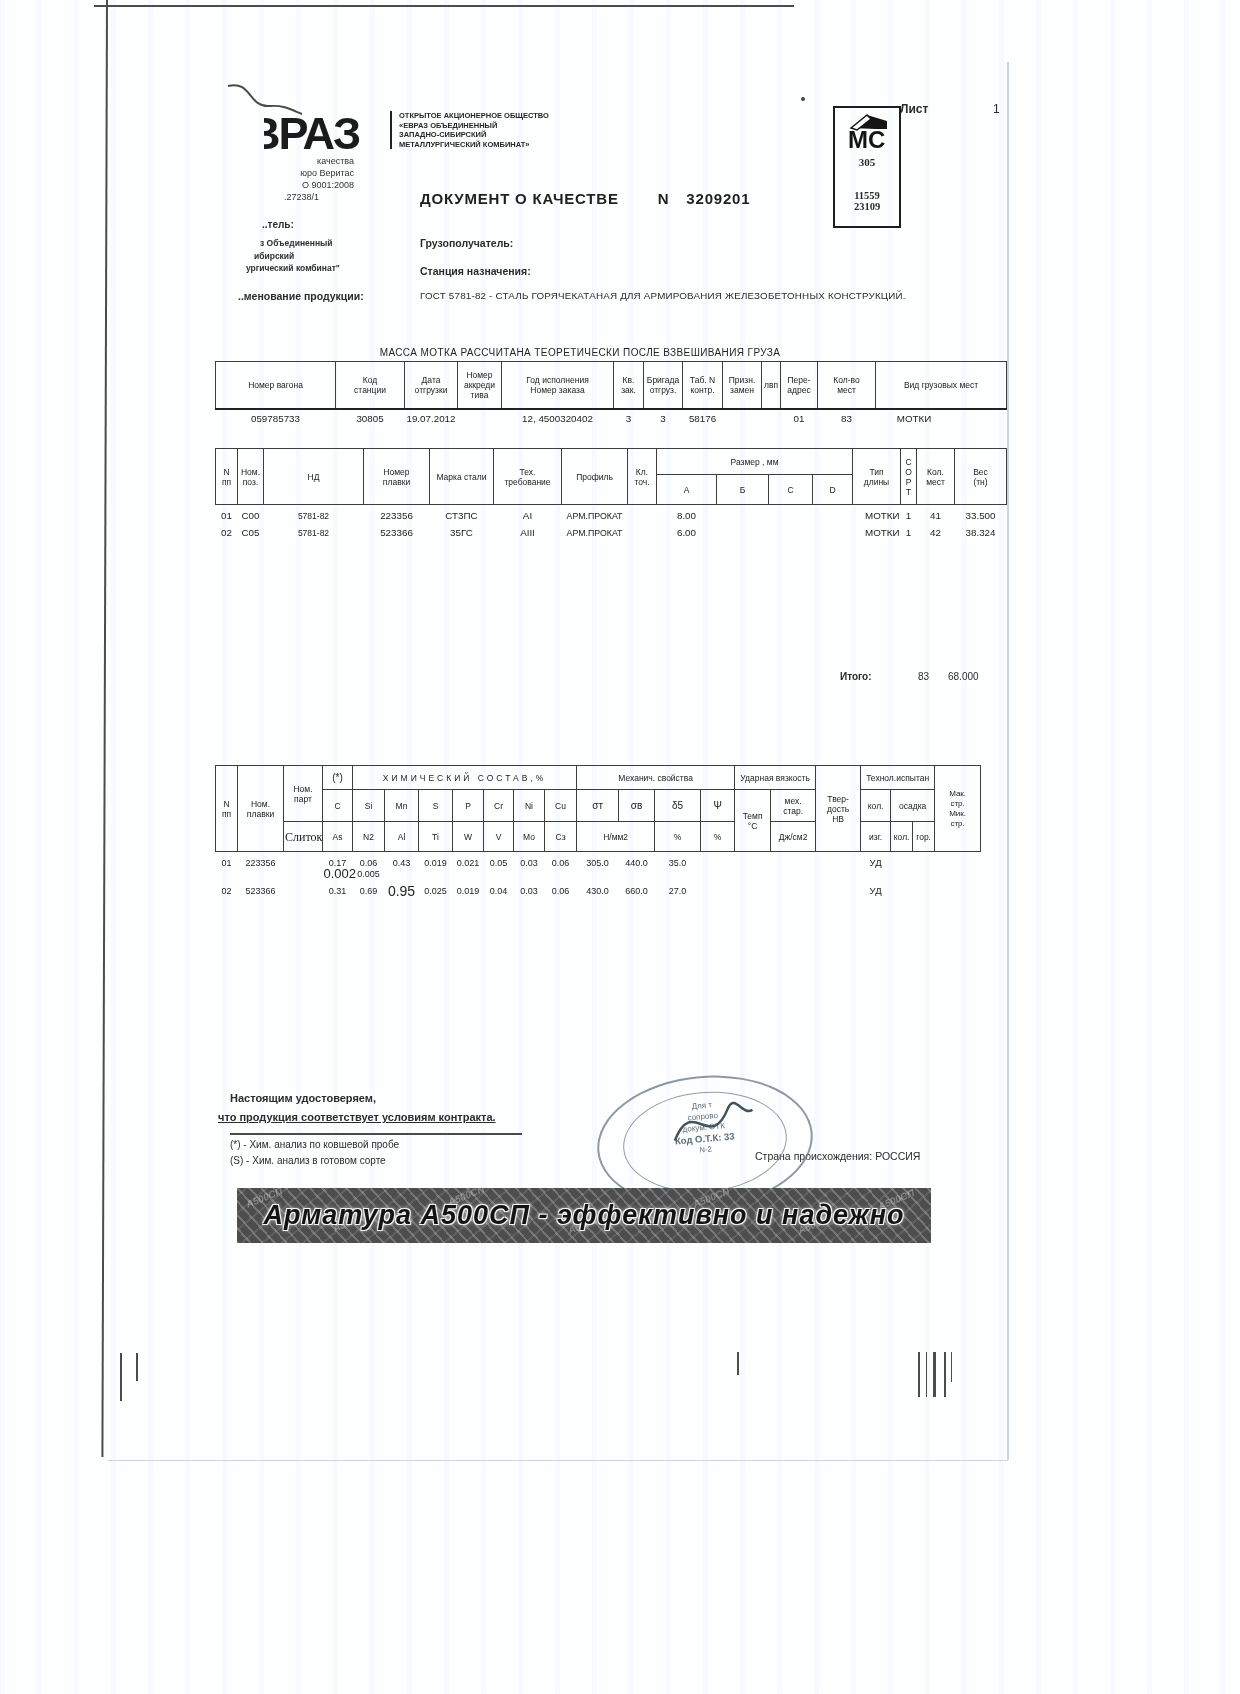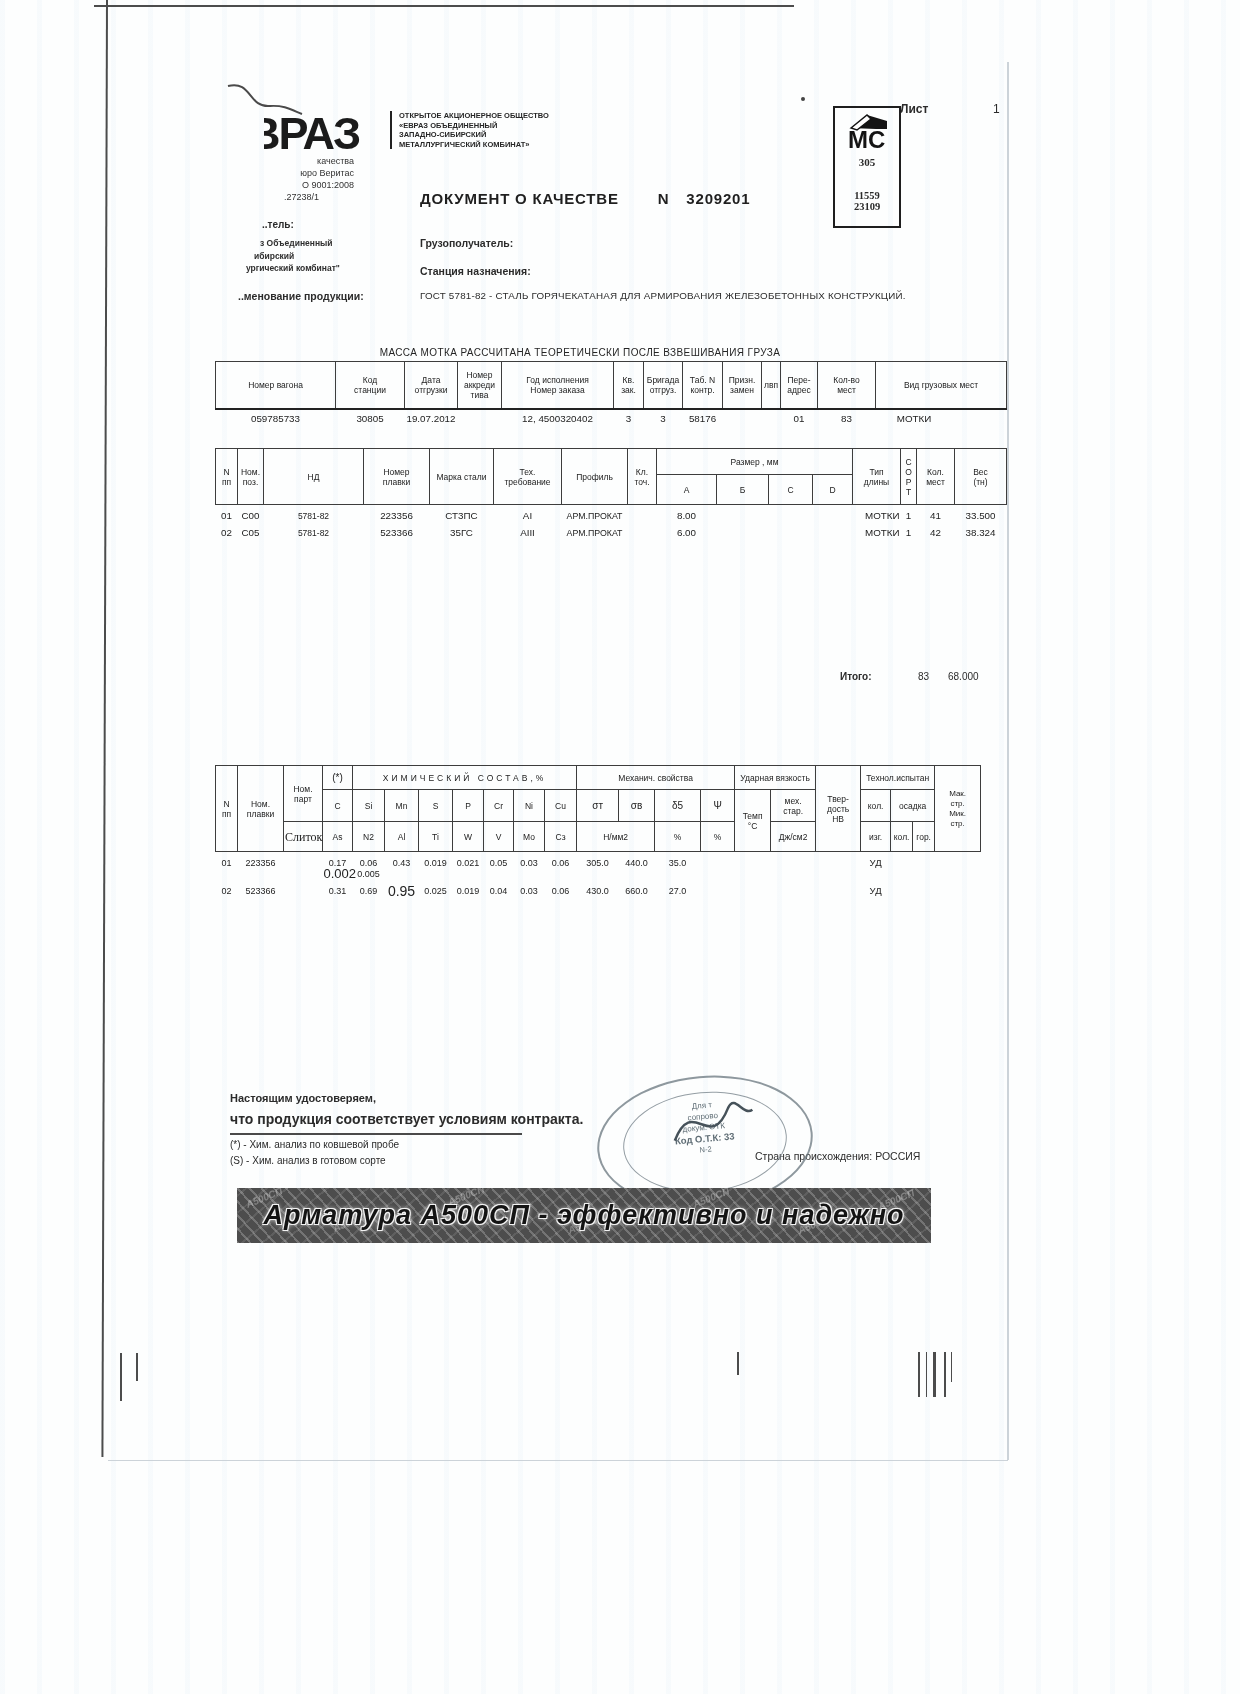--- a/index.html
+++ b/index.html
@@ -407,21 +407,21 @@
       <td class="nb"></td>
       <td class="nb" style="font-size:9.5px;">УД</td>
       <td class="nb"></td>
       <td class="nb"></td>
       <td class="nb"></td>
     </tr>
   </tbody>
     </table>
 
   <div class="abs hdr-b" style="left:230px;top:1092px;font-size:11px;">Настоящим удостоверяем,</div>
-  <div class="abs hdr-b" style="left:230px;top:1111px;font-size:14px;">что продукция соответствует условиям контракта.</div>
+  <div class="abs hdr-b" style="left:218px;top:1111px;font-size:11px;text-decoration:underline;">что продукция соответствует условиям контракта.</div>
   <div class="abs" style="left:230px;top:1133px;width:292px;height:1.5px;background:#4a4a4a;"></div>
   <div class="abs" style="left:230px;top:1139px;font-size:10px;">(*) - Хим. анализ по ковшевой пробе</div>
   <div class="abs" style="left:230px;top:1155px;font-size:10px;">(S) - Хим. анализ в готовом сорте</div>
 
   <div class="abs" style="left:755px;top:1150px;font-size:10.5px;">Страна происхождения: РОССИЯ</div>
 
   <div class="abs stamp" style="left:597px;top:1076px;width:216px;height:132px;">
     <div class="st-outer"></div>
     <div class="st-inner"></div>
     <div class="st-lines">

